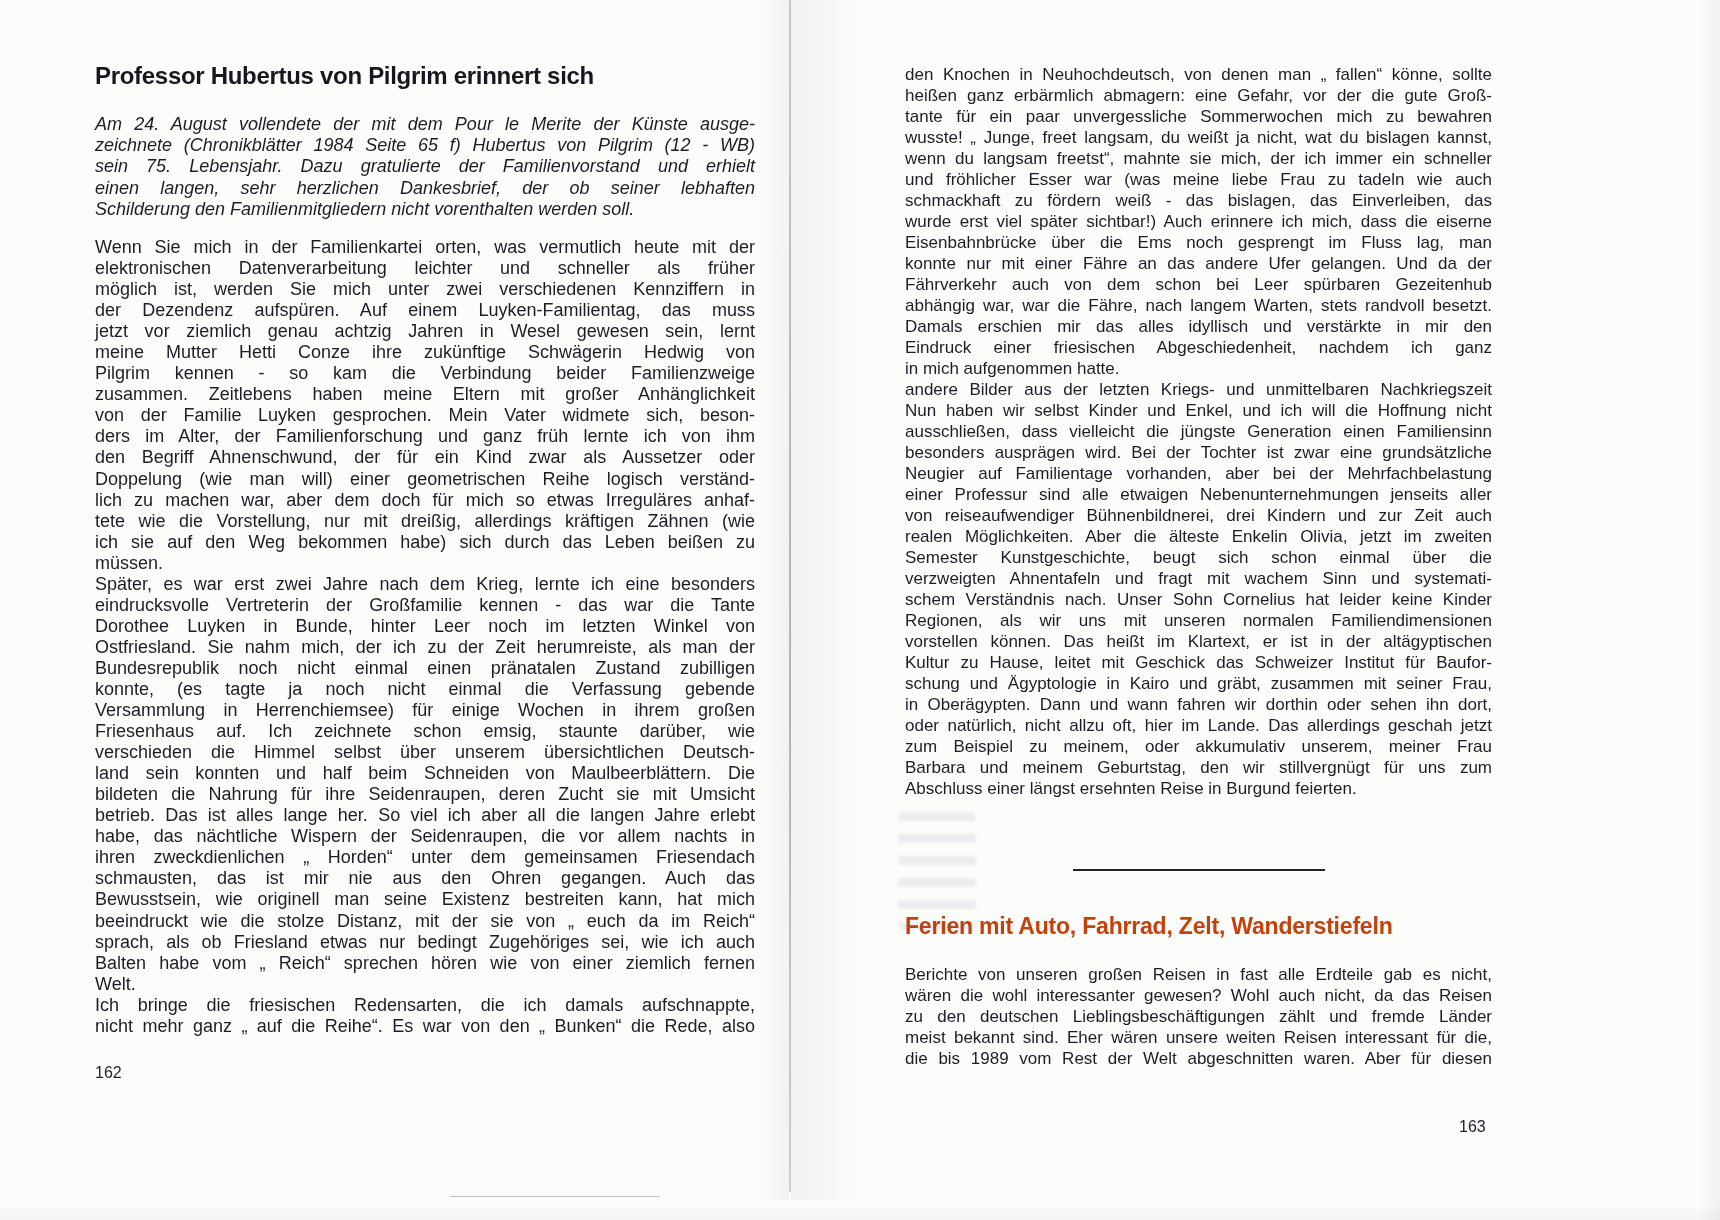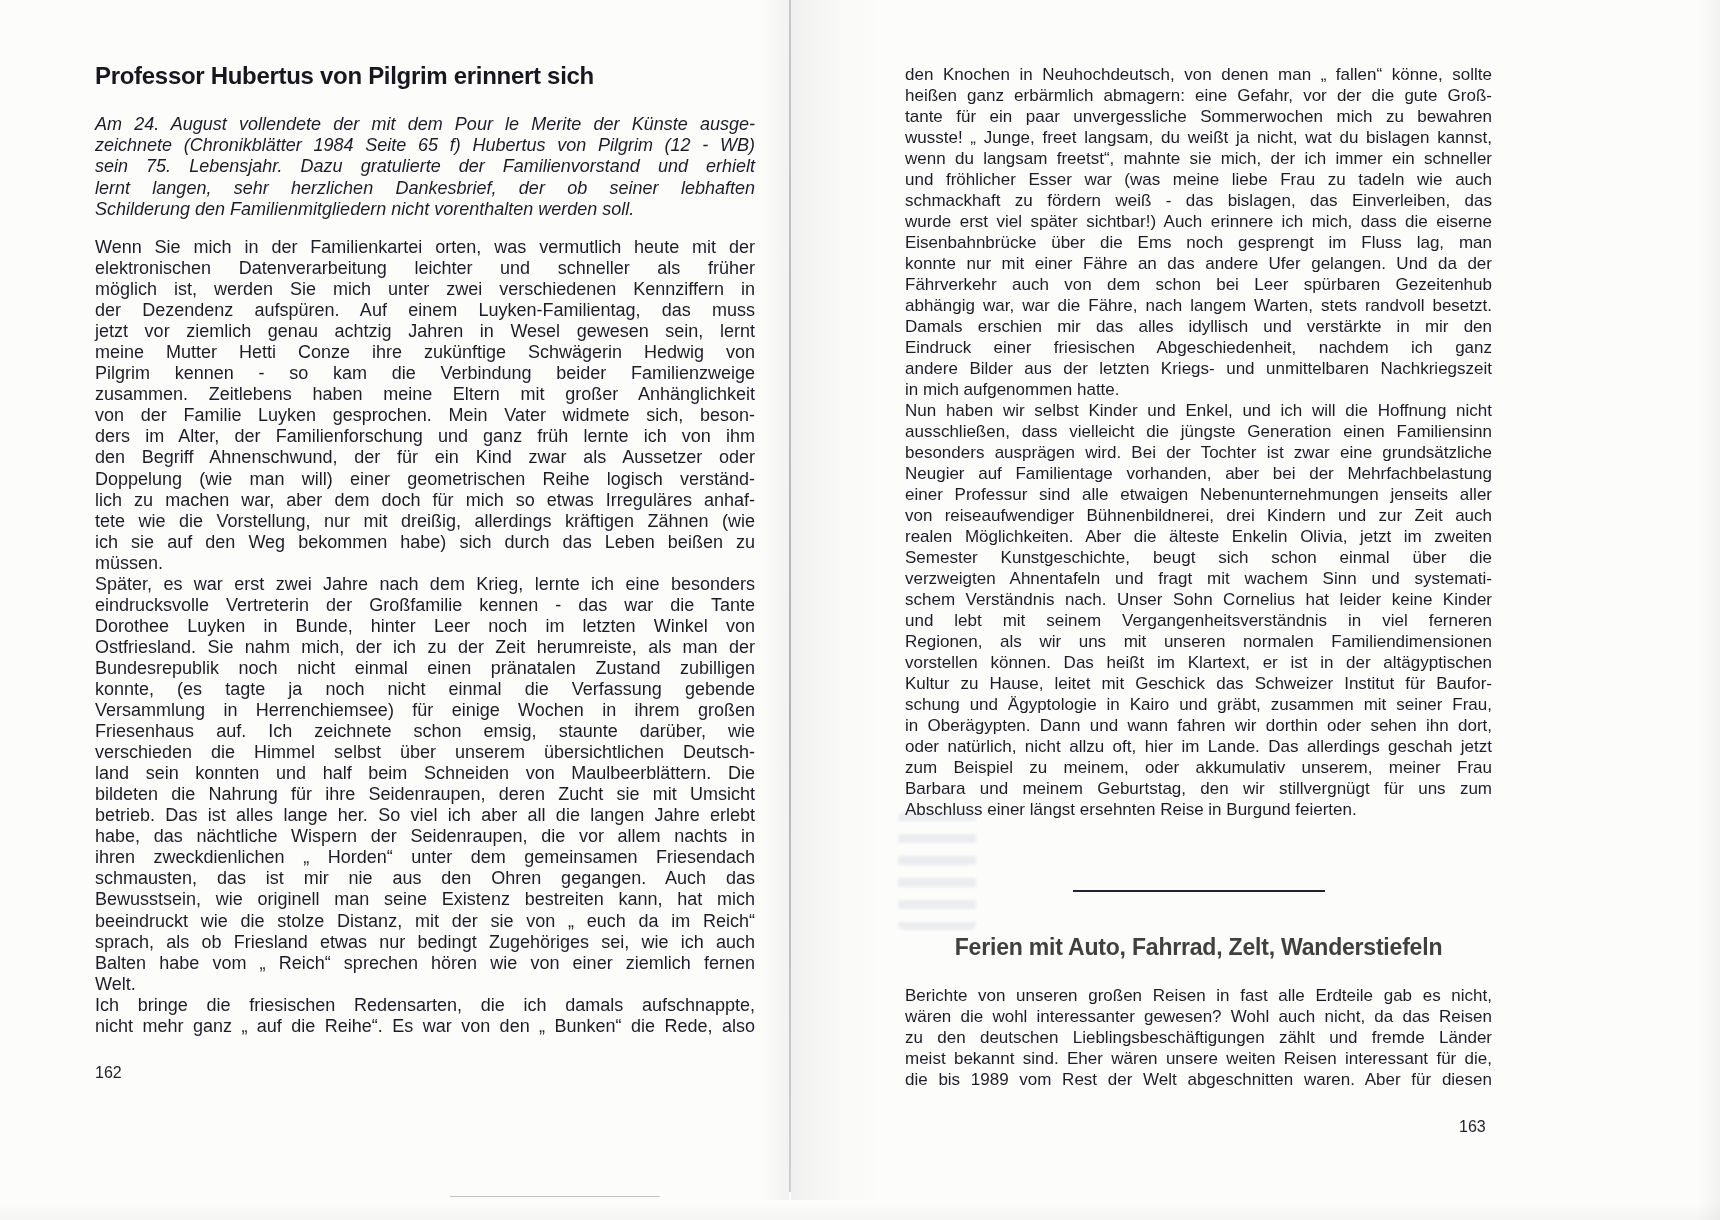--- a/index.html
+++ b/index.html
@@ -31,21 +31,21 @@
   .col{position:absolute;}
   .col-left{left:95px;top:62px;width:660px;}
   .col-right{left:905px;top:64px;width:587px;}
 
   .main-heading{
     font-weight:bold;font-size:24px;letter-spacing:-0.3px;
     text-align:left;margin:0 0 24px 0;color:#17171f;
   }
   .section-heading{
     font-weight:bold;font-size:23px;letter-spacing:-0.2px;
-    text-align:center;margin:42px 0 24px 0;color:#404040;
+    margin:42px 0 24px 0;color:#c2410c;
   }
   .intro{font-style:italic;margin:0 0 17px 0;}
   .intro .tline{font-size:18px;line-height:21.2px;}
 
   .tline{
     font-size:18px;line-height:21.05px;
     text-align:justify;text-align-last:justify;
     white-space:normal;
   }
   .col-right .tline{font-size:17px;line-height:21px;}
@@ -63,21 +63,21 @@
 <body>
 
 <div class="spread">
 
   <div class="col col-left">
     <h1 class="main-heading">Professor Hubertus von Pilgrim erinnert sich</h1>
     <div class="intro">
         <div class="tline">Am 24. August vollendete der mit dem Pour le Merite der Künste ausge-</div>
         <div class="tline">zeichnete (Chronikblätter 1984 Seite 65 f) Hubertus von Pilgrim (12 - WB)</div>
         <div class="tline">sein 75. Lebensjahr. Dazu gratulierte der Familienvorstand und erhielt</div>
-        <div class="tline">lernt langen, sehr herzlichen Dankesbrief, der ob seiner lebhaften</div>
+        <div class="tline">einen langen, sehr herzlichen Dankesbrief, der ob seiner lebhaften</div>
         <div class="tline tline-end">Schilderung den Familienmitgliedern nicht vorenthalten werden soll.</div>
       </div>
     <div class="bodytext">
         <div class="tline">Wenn Sie mich in der Familienkartei orten, was vermutlich heute mit der</div>
         <div class="tline">elektronischen Datenverarbeitung leichter und schneller als früher</div>
         <div class="tline">möglich ist, werden Sie mich unter zwei verschiedenen Kennziffern in</div>
         <div class="tline">der Dezendenz aufspüren. Auf einem Luyken-Familientag, das muss</div>
         <div class="tline">jetzt vor ziemlich genau achtzig Jahren in Wesel gewesen sein, lernt</div>
         <div class="tline">meine Mutter Hetti Conze ihre zukünftige Schwägerin Hedwig von</div>
         <div class="tline">Pilgrim kennen - so kam die Verbindung beider Familienzweige</div>
@@ -124,33 +124,32 @@
         <div class="tline">wenn du langsam freetst“, mahnte sie mich, der ich immer ein schneller</div>
         <div class="tline">und fröhlicher Esser war (was meine liebe Frau zu tadeln wie auch</div>
         <div class="tline">schmackhaft zu fördern weiß - das bislagen, das Einverleiben, das</div>
         <div class="tline">wurde erst viel später sichtbar!) Auch erinnere ich mich, dass die eiserne</div>
         <div class="tline">Eisenbahnbrücke über die Ems noch gesprengt im Fluss lag, man</div>
         <div class="tline">konnte nur mit einer Fähre an das andere Ufer gelangen. Und da der</div>
         <div class="tline">Fährverkehr auch von dem schon bei Leer spürbaren Gezeitenhub</div>
         <div class="tline">abhängig war, war die Fähre, nach langem Warten, stets randvoll besetzt.</div>
         <div class="tline">Damals erschien mir das alles idyllisch und verstärkte in mir den</div>
         <div class="tline">Eindruck einer friesischen Abgeschiedenheit, nachdem ich ganz</div>
+        <div class="tline tline-end">in mich aufgenommen hatte.</div>
         <div class="tline">andere Bilder aus der letzten Kriegs- und unmittelbaren Nachkriegszeit</div>
-        <div class="tline tline-end">in mich aufgenommen hatte.</div>
         <div class="tline">Nun haben wir selbst Kinder und Enkel, und ich will die Hoffnung nicht</div>
         <div class="tline">ausschließen, dass vielleicht die jüngste Generation einen Familiensinn</div>
         <div class="tline">besonders ausprägen wird. Bei der Tochter ist zwar eine grundsätzliche</div>
         <div class="tline">Neugier auf Familientage vorhanden, aber bei der Mehrfachbelastung</div>
         <div class="tline">einer Professur sind alle etwaigen Nebenunternehmungen jenseits aller</div>
         <div class="tline">von reiseaufwendiger Bühnenbildnerei, drei Kindern und zur Zeit auch</div>
         <div class="tline">realen Möglichkeiten. Aber die älteste Enkelin Olivia, jetzt im zweiten</div>
         <div class="tline">Semester Kunstgeschichte, beugt sich schon einmal über die</div>
         <div class="tline">verzweigten Ahnentafeln und fragt mit wachem Sinn und systemati-</div>
         <div class="tline">schem Verständnis nach. Unser Sohn Cornelius hat leider keine Kinder</div>
-        <div class="tline">und lebt mit seinem Vergangenheitsverständnis in viel ferneren</div>
         <div class="tline">Regionen, als wir uns mit unseren normalen Familiendimensionen</div>
         <div class="tline">vorstellen können. Das heißt im Klartext, er ist in der altägyptischen</div>
         <div class="tline">Kultur zu Hause, leitet mit Geschick das Schweizer Institut für Baufor-</div>
         <div class="tline">schung und Ägyptologie in Kairo und gräbt, zusammen mit seiner Frau,</div>
         <div class="tline">in Oberägypten. Dann und wann fahren wir dorthin oder sehen ihn dort,</div>
         <div class="tline">oder natürlich, nicht allzu oft, hier im Lande. Das allerdings geschah jetzt</div>
         <div class="tline">zum Beispiel zu meinem, oder akkumulativ unserem, meiner Frau</div>
         <div class="tline">Barbara und meinem Geburtstag, den wir stillvergnügt für uns zum</div>
         <div class="tline tline-end">Abschluss einer längst ersehnten Reise in Burgund feierten.</div>
       </div>

